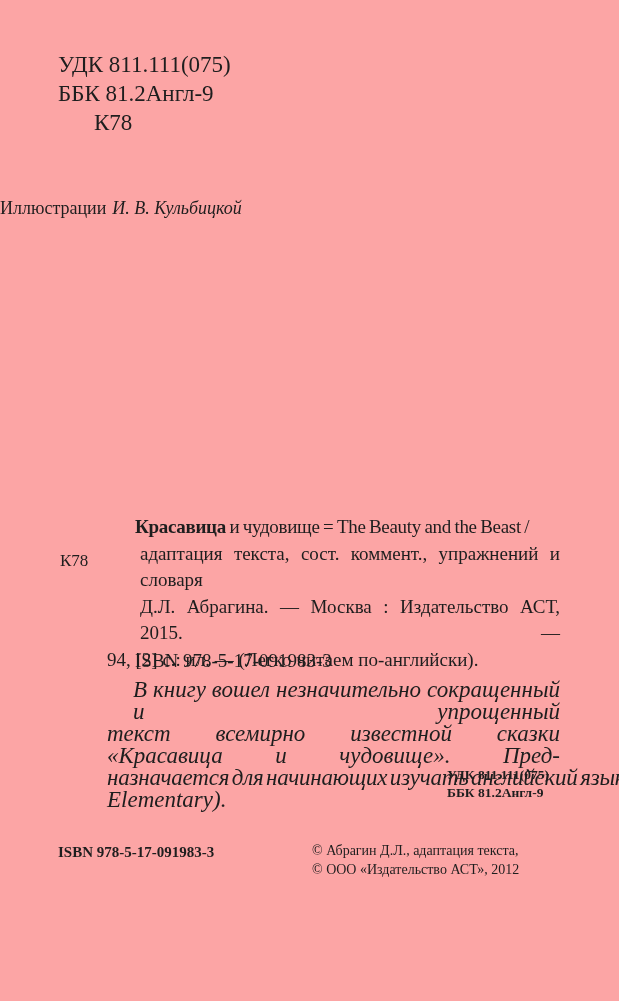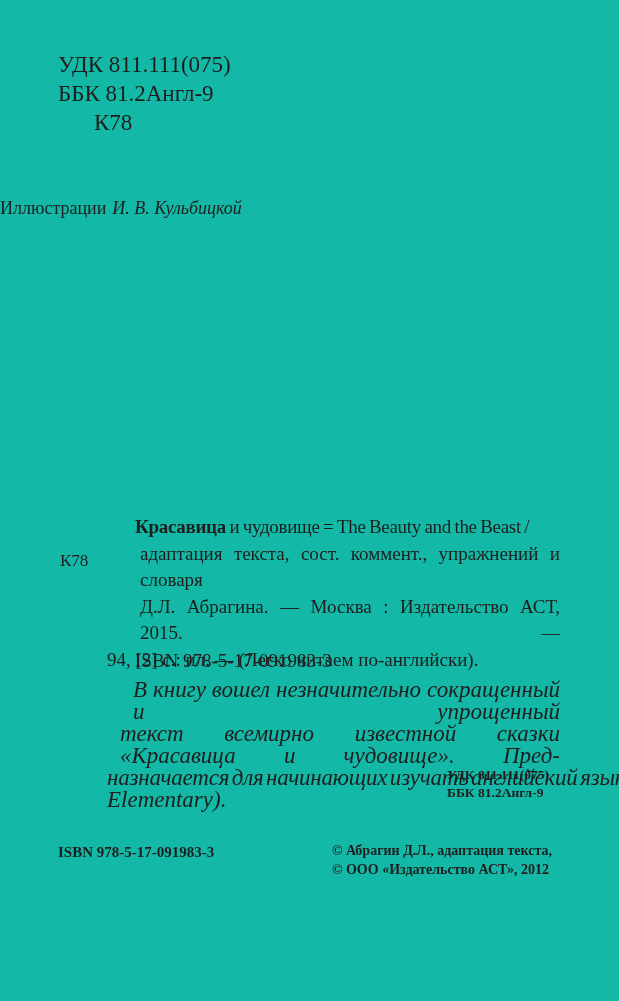--- a/index.html
+++ b/index.html
@@ -4,21 +4,21 @@
 <style>
   html, body {
     margin: 0;
     padding: 0;
     background: #ffffff;
   }
   .page {
     position: relative;
     width: 619px;
     height: 1001px;
-    background: #14b8a6;
+    background: #fca5a5;
     color: #1e1e1e;
     font-family: "Liberation Serif", "DejaVu Serif", serif;
     overflow: hidden;
   }
 
   
   .top-block {
     position: absolute;
     left: 58px;
     top: 50px;
@@ -88,21 +88,20 @@
     font-style: italic;
   }
   .aline.first {
     padding-left: 26px;
     text-align: justify;
     text-align-last: justify;
   }
   .aline.just {
     text-align: justify;
     text-align-last: justify;
-    margin-left: 13px;
   }
   .aline.tight {
     white-space: nowrap;
     word-spacing: -3px;
     letter-spacing: -0.2px;
   }
 
   
   .class-right {
     position: absolute;
@@ -116,24 +115,24 @@
   
   .footer-isbn {
     position: absolute;
     left: 58px;
     top: 844px;
     font-size: 15px;
     font-weight: bold;
   }
   .copyright {
     position: absolute;
-    left: 332px;
+    left: 312px;
     top: 842px;
     font-size: 14px;
-    font-weight: bold;
+    font-weight: normal;
     line-height: 18.5px;
   }
   .copyright .copy-indent {
     padding-left: 18px;
   }
 </style>
 </head>
 <body>
 
 <div class="page">

